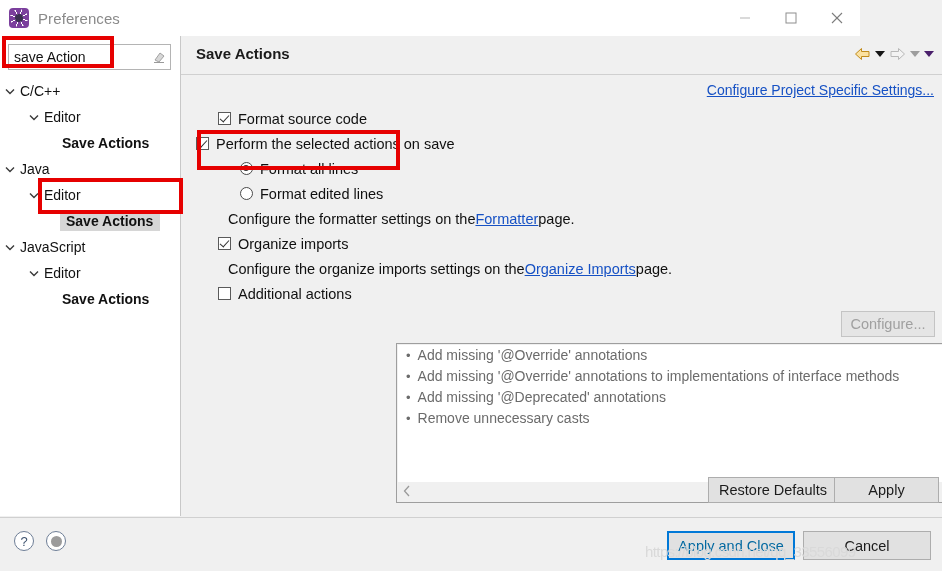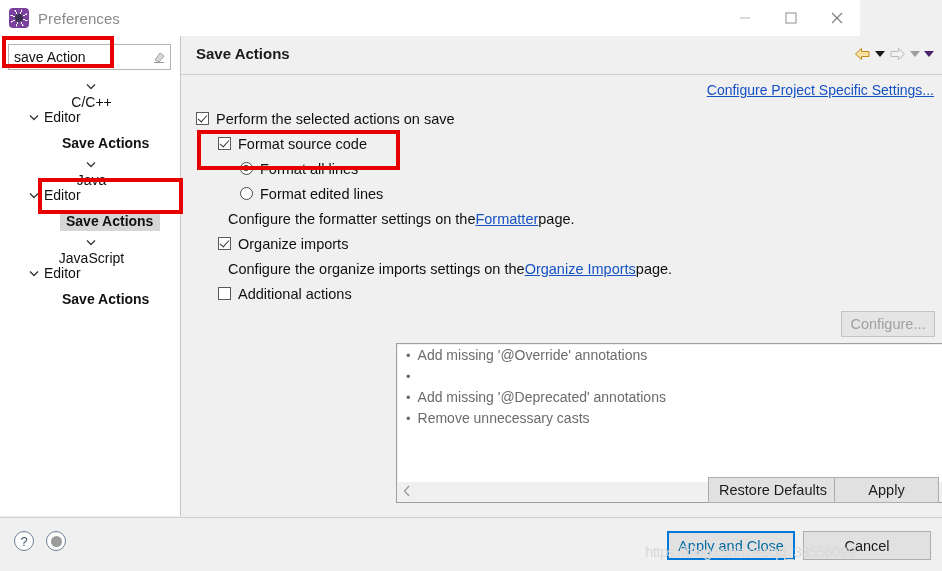--- a/index.html
+++ b/index.html
@@ -116,21 +116,21 @@
     width: 16px; height: 16px;
     display: flex; align-items: center; justify-content: center;
     flex: none;
   }
   .tree-lbl { padding-left: 2px; }
   .tree-lbl.leaf { font-weight: bold; }
   .tree-lbl.sel {
     background: #d6d6d6;
     padding: 2px 7px 2px 6px;
   }
-  .indent0 { padding-left: 2px; flex-direction: column; }
+  .indent0 { padding-left: 2px; }
   .indent1 { padding-left: 26px; }
   .indent2 { padding-left: 60px; }
 
   
   .rightpanel {
     position: absolute; left: 181px; top: 36px;
     width: 761px; height: 480px;
     background: #f0f0f0;
   }
   .panel-header {
@@ -460,27 +460,27 @@
             </svg>
         </span>
       </div>
     </div>
 
     <a class="cfg-link" href="#">Configure Project Specific Settings...</a>
 
     <div class="opts">
 
       <div class="opt-row">
+        <span class="chk checked ind-1"></span>
+        <span>Format source code</span>
+      </div>
+
+      <div class="opt-row">
         <span class="chk checked"></span>
         <span>Perform the selected actions on save</span>
-      </div>
-
-      <div class="opt-row">
-        <span class="chk checked ind-1"></span>
-        <span>Format source code</span>
       </div>
 
       <div class="opt-row">
         <span class="radio on" style="margin-left:44px;"></span>
         <span>Format all lines</span>
       </div>
 
       <div class="opt-row">
         <span class="radio" style="margin-left:44px;"></span>
         <span>Format edited lines</span>
@@ -511,20 +511,21 @@
     </div>
 
     <div class="listwrap">
       <div class="listinner">
           <div class="list-item">
             <span class="bullet">•</span>
             <span>Add missing '@Override' annotations</span>
           </div>
           <div class="list-item">
             <span class="bullet">•</span>
+            <span>Add missing '@Override' annotations to implementations of interface methods</span>
           </div>
           <div class="list-item">
             <span class="bullet">•</span>
             <span>Add missing '@Deprecated' annotations</span>
           </div>
           <div class="list-item">
             <span class="bullet">•</span>
             <span>Remove unnecessary casts</span>
           </div>
         </div>

